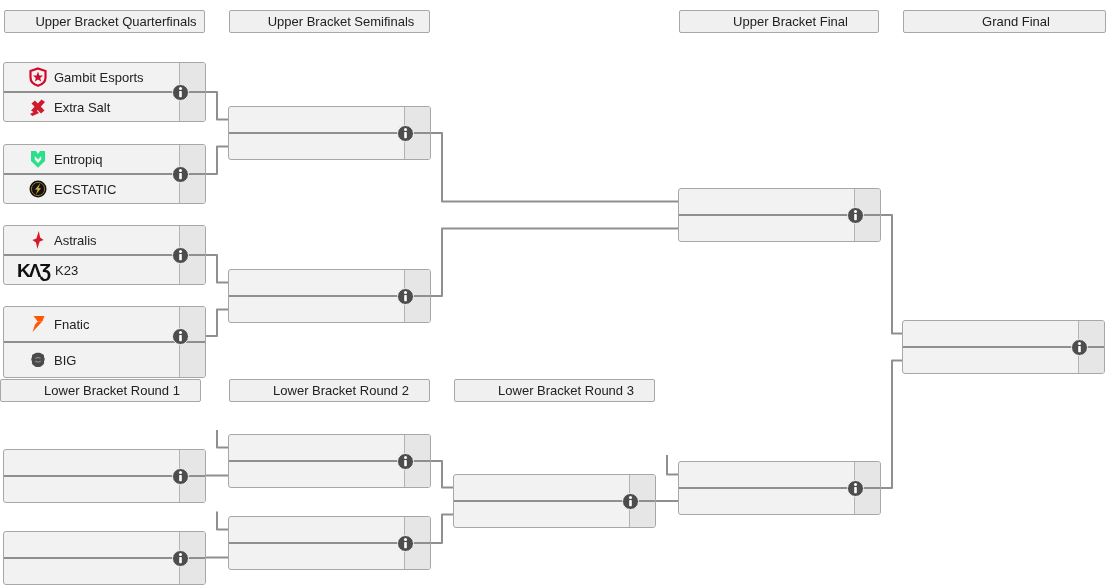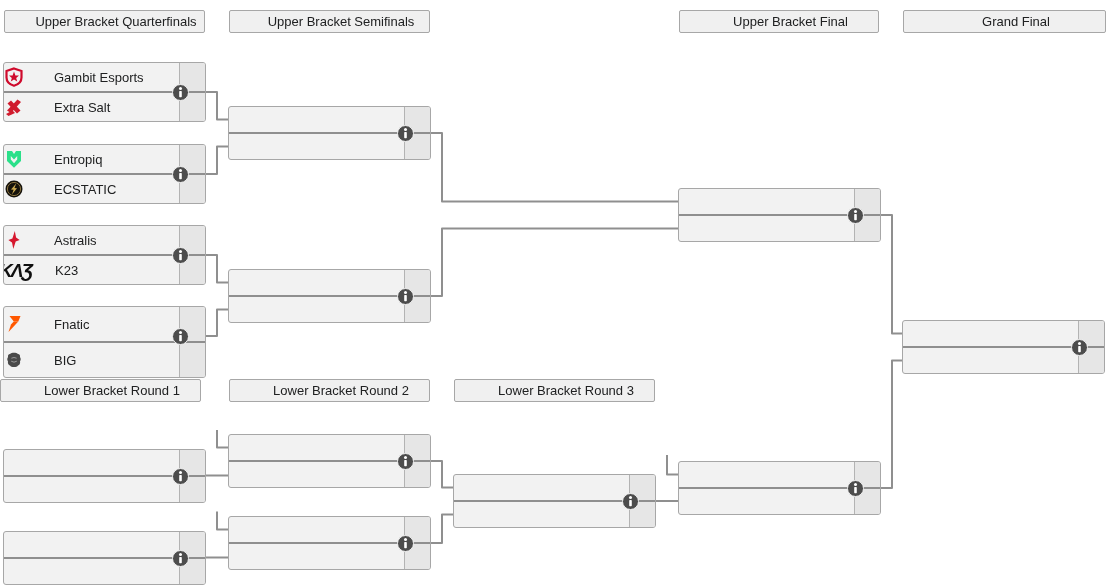--- a/index.html
+++ b/index.html
@@ -7,21 +7,21 @@
           font-family:"Liberation Sans",sans-serif;overflow:hidden;}
   .wires{position:absolute;left:0;top:0;z-index:0;}
   .hdr{position:absolute;height:23px;box-sizing:border-box;background:#f0f0f0;
        border:1px solid #a7a7a7;border-radius:2px;display:flex;align-items:center;
        justify-content:center;font-size:13px;color:#202122;z-index:2;padding-left:23px;}
   .match{position:absolute;box-sizing:border-box;background:#f2f2f2;
          border:1px solid #a7a7a7;border-radius:3px;display:flex;flex-direction:column;
          overflow:hidden;z-index:1;}
   .row{display:flex;align-items:center;flex:1;min-height:0;}
   .mdiv{height:2px;background:#8f8f8f;flex:none;}
-  .logo{width:44px;height:100%;display:flex;align-items:center;justify-content:flex-start;flex:none;font-style:italic;}
+  .logo{width:44px;height:100%;display:flex;align-items:center;justify-content:flex-end;flex:none;}
   .teamname{flex:1;font-size:13px;color:#202122;white-space:nowrap;overflow:hidden;padding-left:6px;}
   .emptyname{flex:1;}
   .score{width:25px;align-self:stretch;background:#e6e6e6;border-left:1px solid #b3b3b3;
          flex:none;display:flex;align-items:center;justify-content:center;font-size:13px;color:#202122;}
   .info{position:absolute;left:168px;width:17px;height:17px;z-index:3;cursor:pointer;}
   .info svg{display:block;}
   .it{top:21px;} 
   .ie{top:18px;} 
   .k23logo{font-weight:700;font-size:19px;letter-spacing:-2px;color:#101010;
            font-family:"Liberation Sans","DejaVu Sans",sans-serif;line-height:1;}

